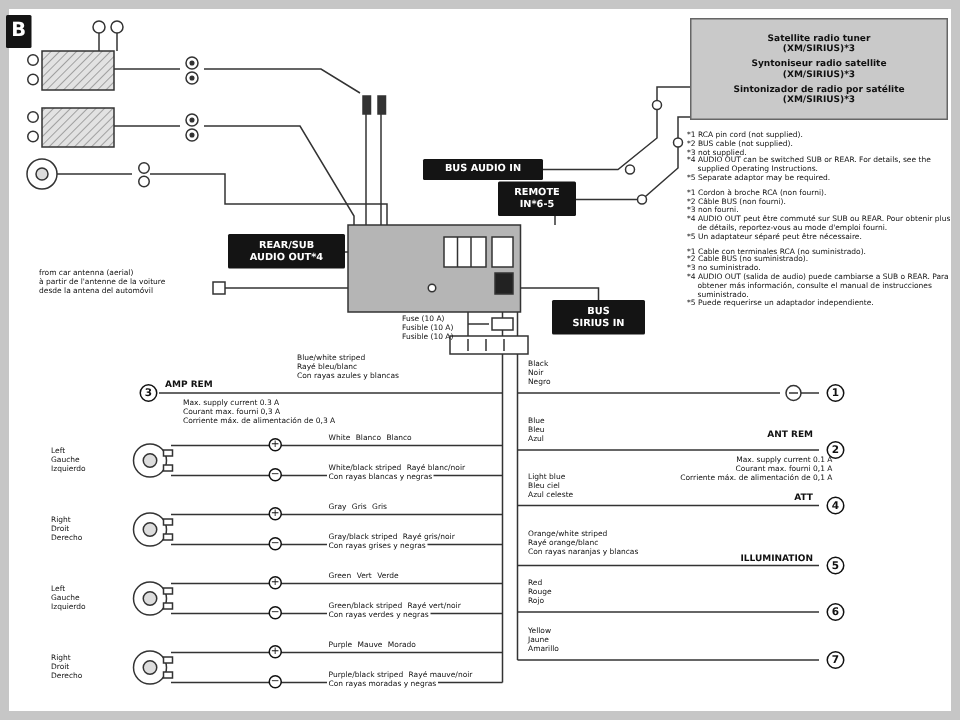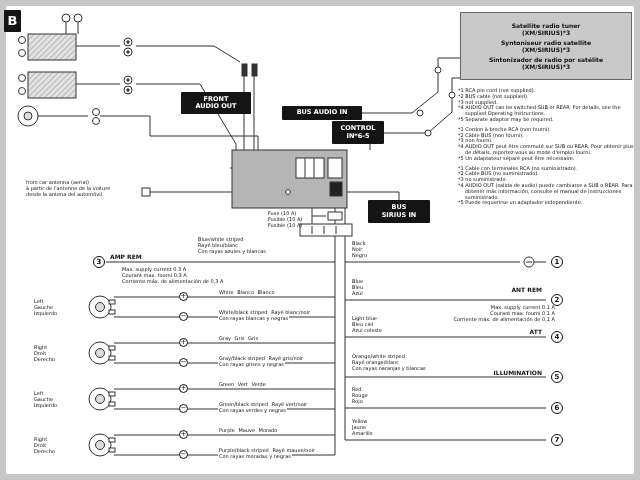--- a/index.html
+++ b/index.html
@@ -209,30 +209,30 @@
     </div>
     <div class="blk">
       <div class="ln">*1 Cable con terminales RCA (no suministrado).</div>
       <div class="ln">*2 Cable BUS (no suministrado).</div>
       <div class="ln">*3 no suministrado.</div>
       <div class="ln">*4 AUDIO OUT (salida de audio) puede cambiarse a SUB o REAR. Para obtener más información, consulte el manual de instrucciones suministrado.</div>
       <div class="ln">*5 Puede requerirse un adaptador independiente.</div>
     </div>
   </div>
 
-  <div class="bb" style="left:181px;top:92px;width:70px;height:22px">
-    <div>FRONT</div>
-    <div>AUDIO OUT</div>
-  </div>
   <div class="bb" style="left:282px;top:106px;width:80px;height:14px">
     <div>BUS AUDIO IN</div>
   </div>
   <div class="bb" style="left:332px;top:121px;width:52px;height:23px">
-    <div>CONTROL</div>
+    <div>REMOTE</div>
     <div>IN*6-5</div>
+  </div>
+  <div class="bb" style="left:152px;top:156px;width:78px;height:23px">
+    <div>REAR/SUB</div>
+    <div>AUDIO OUT*4</div>
   </div>
   <div class="bb" style="left:368px;top:200px;width:62px;height:23px">
     <div>BUS</div>
     <div>SIRIUS IN</div>
   </div>
 
   <div class="txt" style="left:26px;top:179px;width:128px">
     <div>from car antenna (aerial)</div>
     <div>à partir de l'antenne de la voiture</div>
     <div>desde la antena del automóvil</div>

